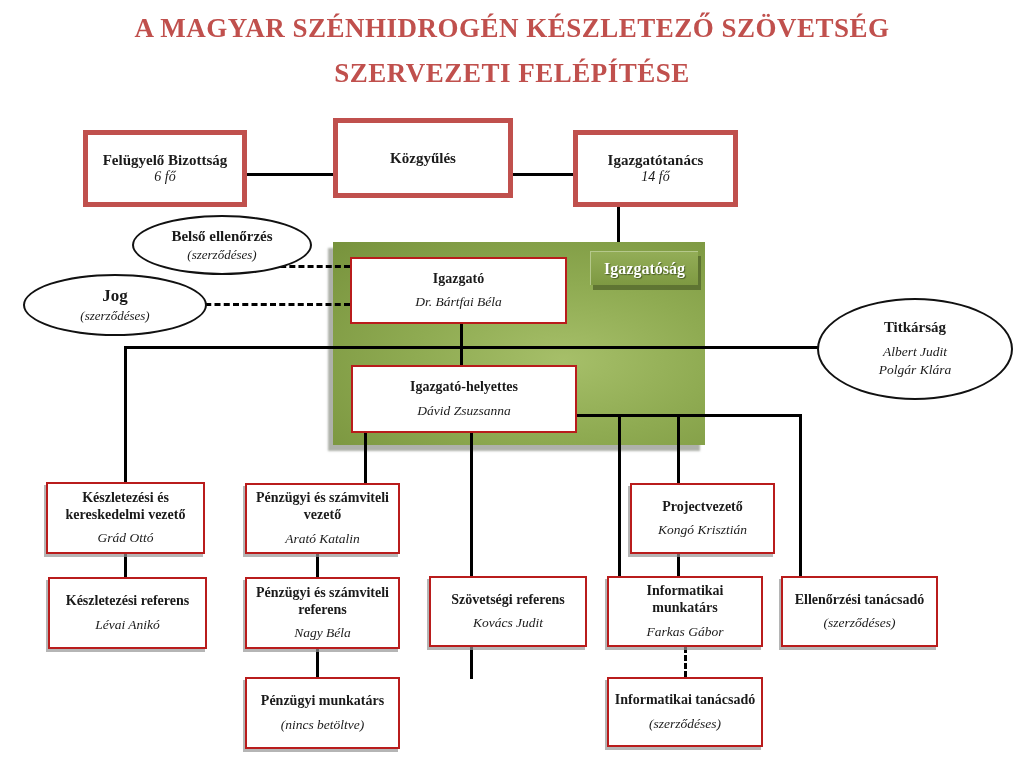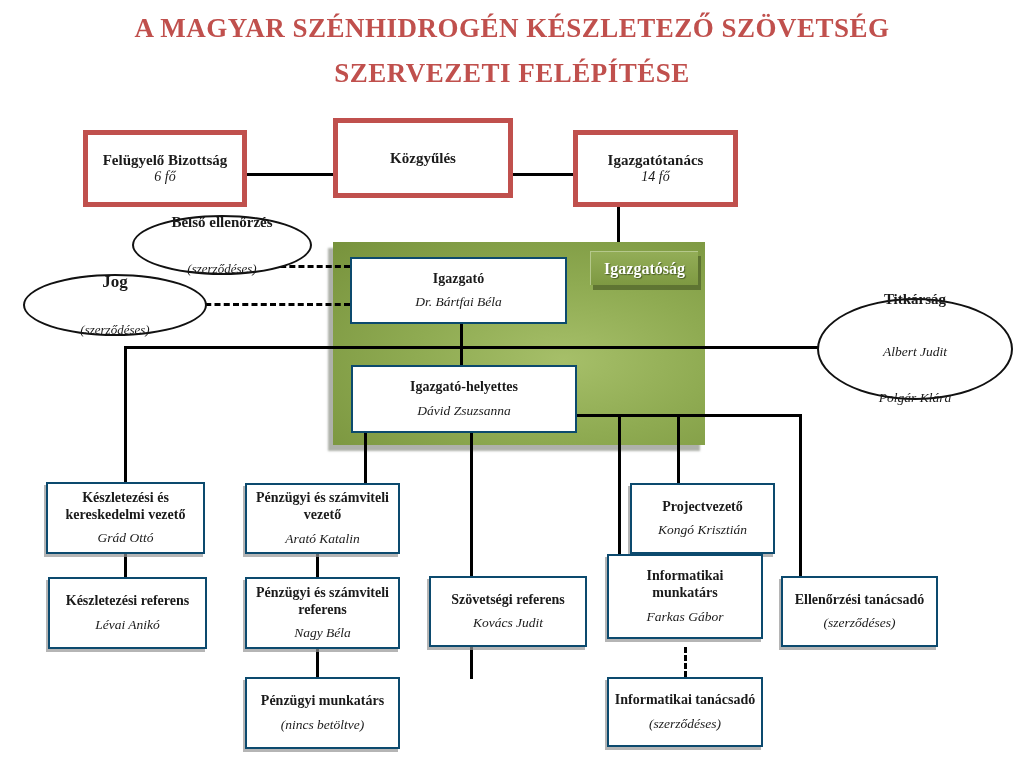--- a/index.html
+++ b/index.html
@@ -33,32 +33,32 @@
   .panel-label{
     position:absolute;left:590px;top:251px;width:107px;height:33px;z-index:3;
     background:linear-gradient(#93ad57,#7e9942);
     border-top:1px solid #b5c88b;border-left:1px solid #b5c88b;
     box-shadow:3px 5px 0 rgba(84,104,44,.8);
     display:flex;align-items:center;justify-content:center;
     color:#ffffff;font-weight:bold;font-size:16px;text-shadow:1px 1px 1px rgba(60,75,30,.8);
   }
   
   .wbox{
-    position:absolute;background:#fff;border:2px solid #0c4a6e;box-sizing:border-box;
+    position:absolute;background:#fff;border:2px solid #b91c1c;box-sizing:border-box;
     box-shadow:-2px 3px 0 rgba(150,150,150,.7);
     display:flex;flex-direction:column;align-items:center;justify-content:center;
     text-align:center;z-index:3;padding:17px 4px;
   }
   .wbox .t{font-weight:bold;font-size:14px;line-height:1.18;}
   .wbox .n{font-style:italic;font-size:13.5px;margin-top:7px;}
   
   .ell{
     position:absolute;background:#fff;border:2px solid #111;border-radius:50%;
     box-sizing:border-box;display:flex;flex-direction:column;align-items:center;
-    justify-content:center;text-align:center;z-index:3;gap:28px;
+    justify-content:center;text-align:center;z-index:3;
   }
   .ell .t{font-weight:bold;font-size:15px;}
   .ell .n{font-style:italic;font-size:13.5px;line-height:1.35;}
   .ell .note{font-style:italic;font-size:13px;margin-top:2px;}
 </style>
 </head>
 <body>
 
 <div id="stage">
 
@@ -148,21 +148,21 @@
     <div class="n">Nagy Béla</div>
   </div>
   <div class="wbox" style="left:48px;top:577px;width:159px;height:72px">
     <div class="t">Készletezési referens</div>
     <div class="n">Lévai Anikó</div>
   </div>
   <div class="wbox" style="left:429px;top:576px;width:158px;height:71px">
     <div class="t">Szövetségi referens</div>
     <div class="n">Kovács Judit</div>
   </div>
-  <div class="wbox" style="left:607px;top:554px;width:156px;height:85px">
+  <div class="wbox" style="left:607px;top:576px;width:156px;height:71px">
     <div class="t">Informatikai munkatárs</div>
     <div class="n">Farkas Gábor</div>
   </div>
   <div class="wbox" style="left:781px;top:576px;width:157px;height:71px">
     <div class="t">Ellenőrzési tanácsadó</div>
     <div class="n">(szerződéses)</div>
   </div>
 
   <div class="wbox" style="left:245px;top:677px;width:155px;height:72px">
     <div class="t">Pénzügyi munkatárs</div>

